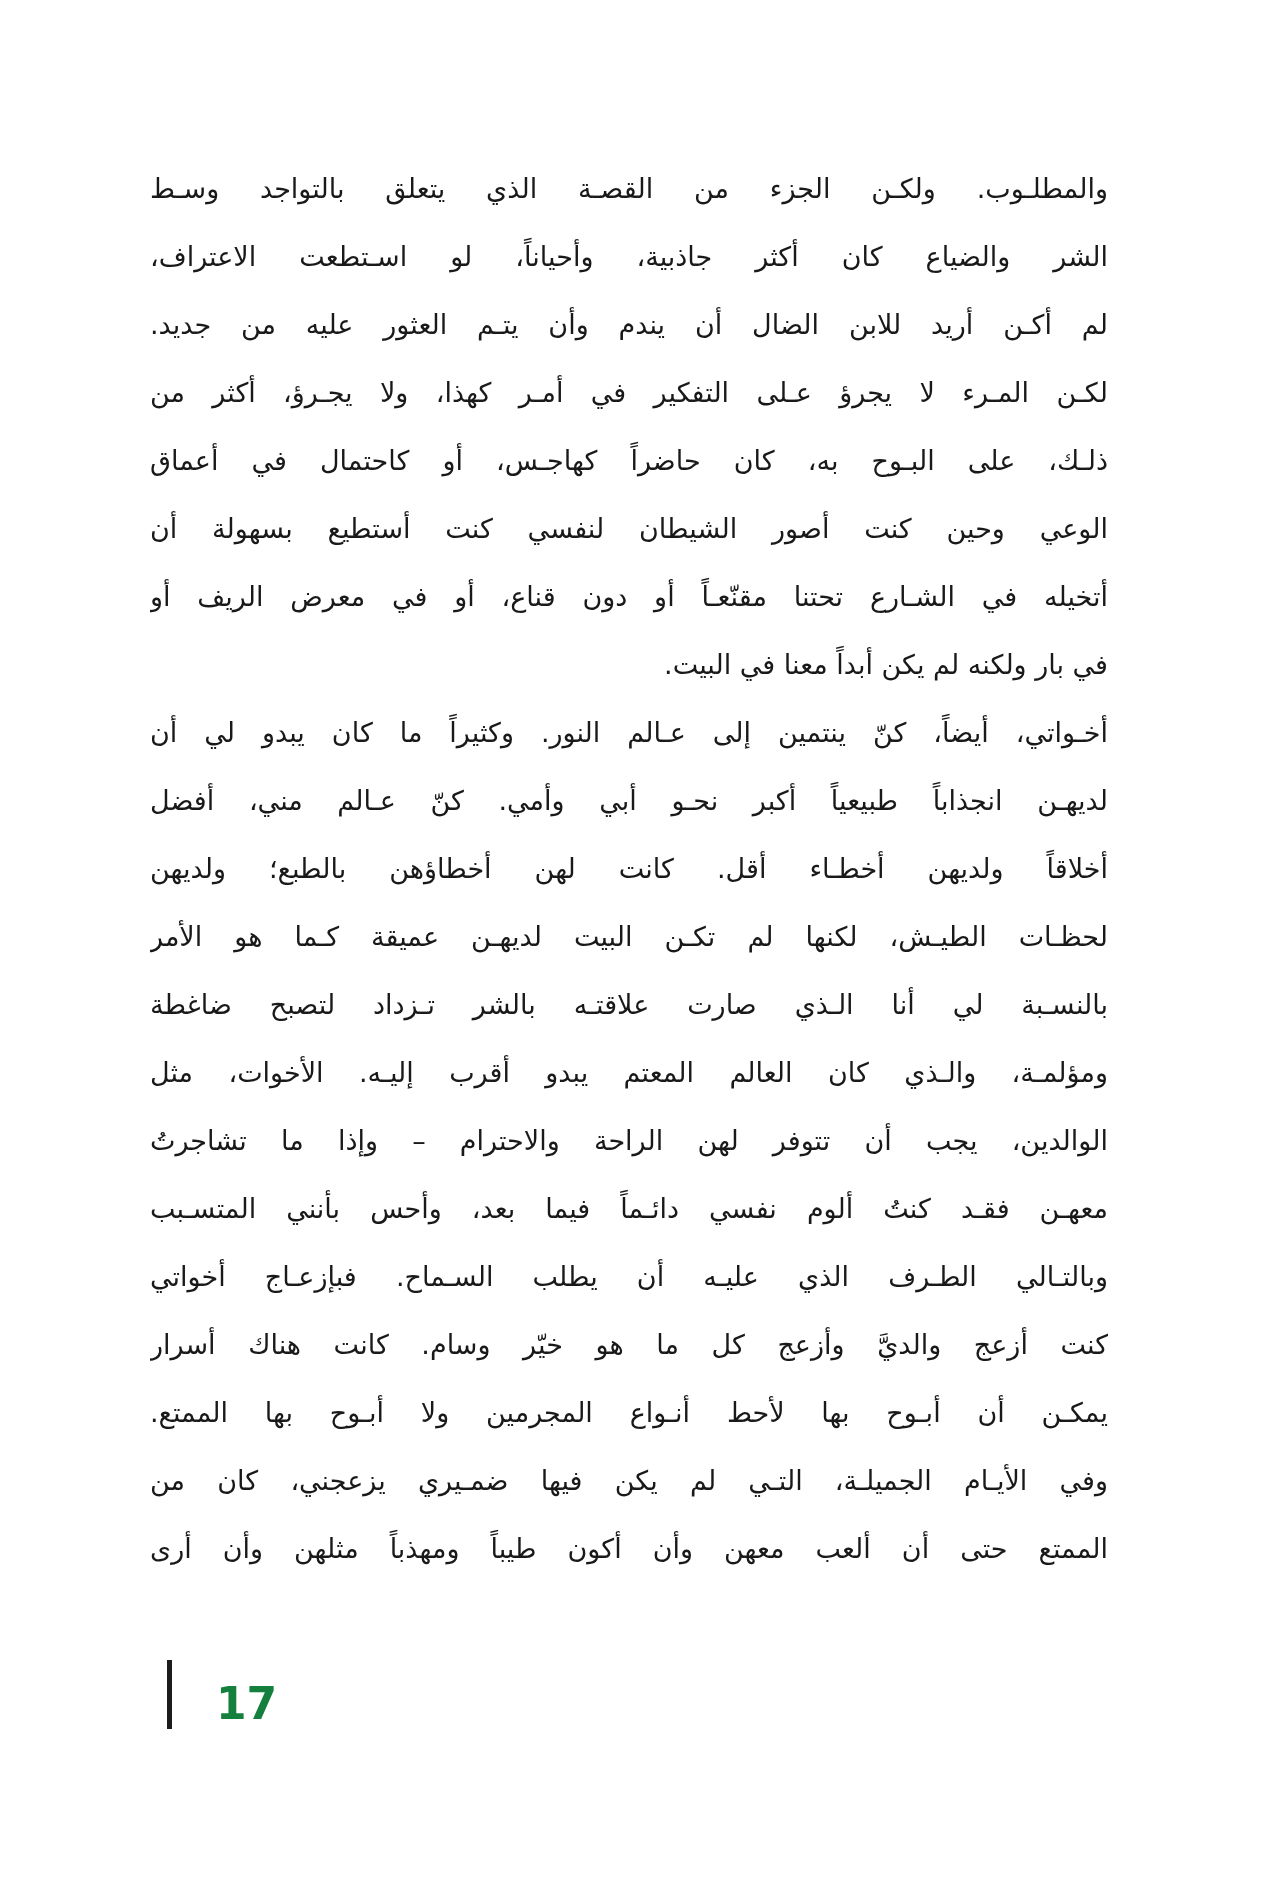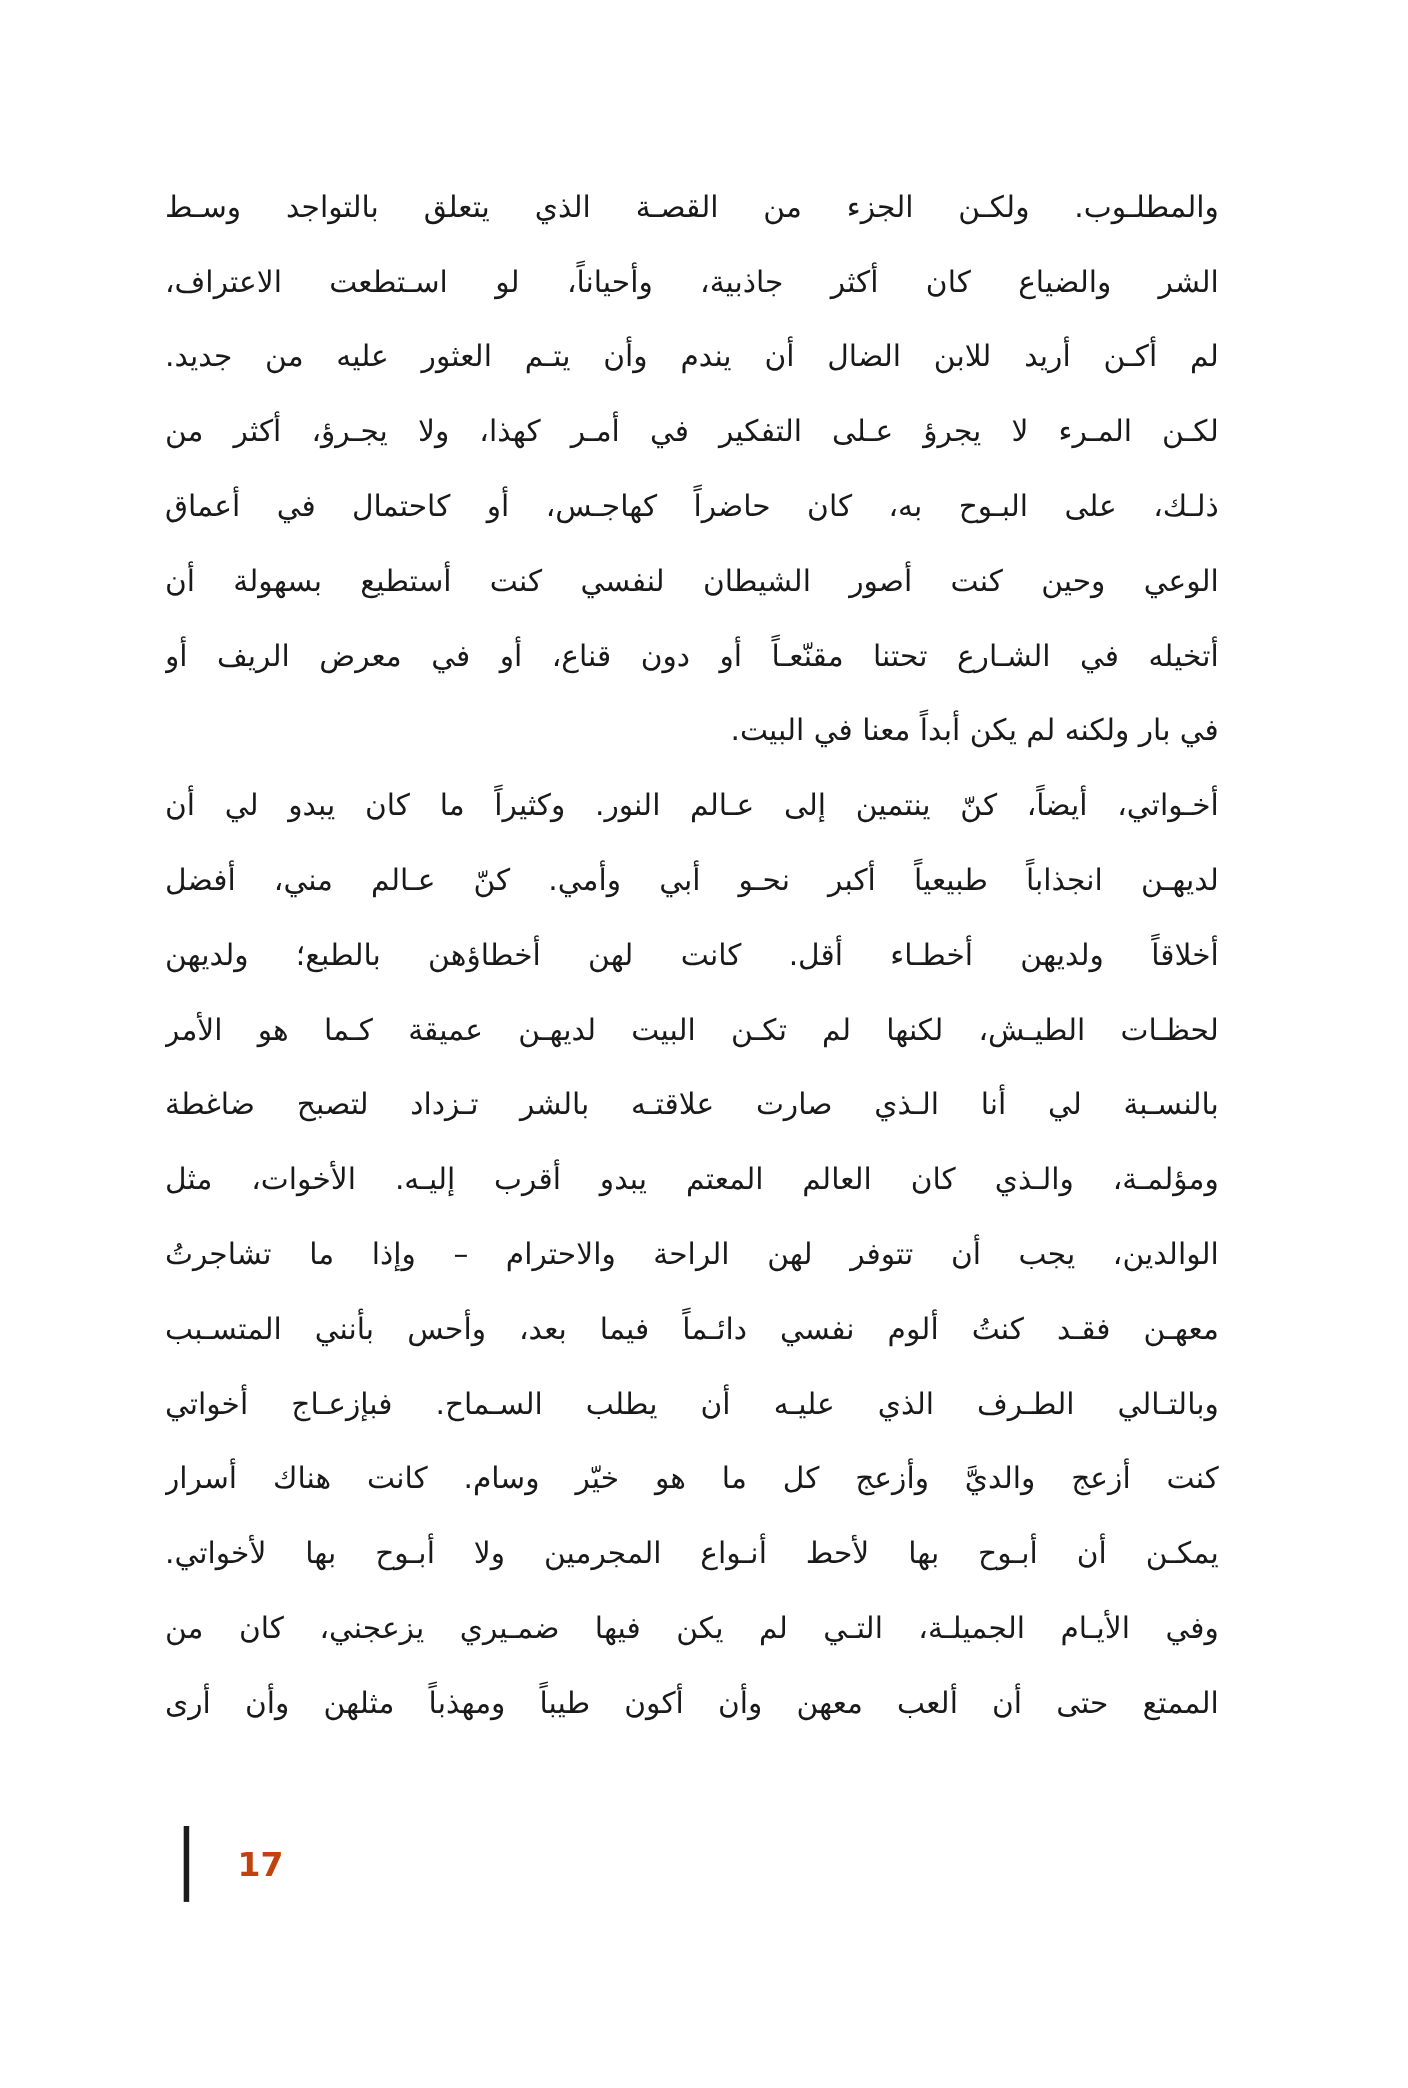--- a/index.html
+++ b/index.html
@@ -48,22 +48,22 @@
     height: 69px;
     background: #1c1c1c;
   }
   .page-number {
     position: absolute;
     left: 216px;
     top: 1678px;
     direction: ltr;
     font-family: "DejaVu Sans", sans-serif;
     font-weight: bold;
-    font-size: 30px;
-    color: #c2410c;
+    font-size: 44px;
+    color: #15803d;
   }
 </style>
 </head>
 <body>
 
 <div class="book-page">
   <div class="body-text">
       <div class="line">والمطلـوب. ولكـن الجزء من القصـة الذي يتعلق بالتواجد وسـط</div>
       <div class="line">الشر والضياع كان أكثر جاذبية، وأحياناً، لو اسـتطعت الاعتراف،</div>
       <div class="line">لم أكـن أريد للابن الضال أن يندم وأن يتـم العثور عليه من جديد.</div>
@@ -75,19 +75,19 @@
       <div class="line">أخـواتي، أيضاً، كنّ ينتمين إلى عـالم النور. وكثيراً ما كان يبدو لي أن</div>
       <div class="line">لديهـن انجذاباً طبيعياً أكبر نحـو أبي وأمي. كنّ عـالم مني، أفضل</div>
       <div class="line">أخلاقاً ولديهن أخطـاء أقل. كانت لهن أخطاؤهن بالطبع؛ ولديهن</div>
       <div class="line">لحظـات الطيـش، لكنها لم تكـن البيت لديهـن عميقة كـما هو الأمر</div>
       <div class="line">بالنسـبة لي أنا الـذي صارت علاقتـه بالشر تـزداد لتصبح ضاغطة</div>
       <div class="line">ومؤلمـة، والـذي كان العالم المعتم يبدو أقرب إليـه. الأخوات، مثل</div>
       <div class="line">الوالدين، يجب أن تتوفر لهن الراحة والاحترام – وإذا ما تشاجرتُ</div>
       <div class="line">معهـن فقـد كنتُ ألوم نفسي دائـماً فيما بعد، وأحس بأنني المتسـبب</div>
       <div class="line">وبالتـالي الطـرف الذي عليـه أن يطلب السـماح. فبإزعـاج أخواتي</div>
       <div class="line">كنت أزعج والديَّ وأزعج كل ما هو خيّر وسام. كانت هناك أسرار</div>
-      <div class="line">يمكـن أن أبـوح بها لأحط أنـواع المجرمين ولا أبـوح بها لأخواتي.</div>
+      <div class="line">يمكـن أن أبـوح بها لأحط أنـواع المجرمين ولا أبـوح بها الممتع.</div>
       <div class="line">وفي الأيـام الجميلـة، التـي لم يكن فيها ضمـيري يزعجني، كان من</div>
       <div class="line">الممتع حتى أن ألعب معهن وأن أكون طيباً ومهذباً مثلهن وأن أرى</div>
     </div>
   <div class="footer-rule"></div>
   <div class="page-number">17</div>
 </div>
 
 </body></html>

